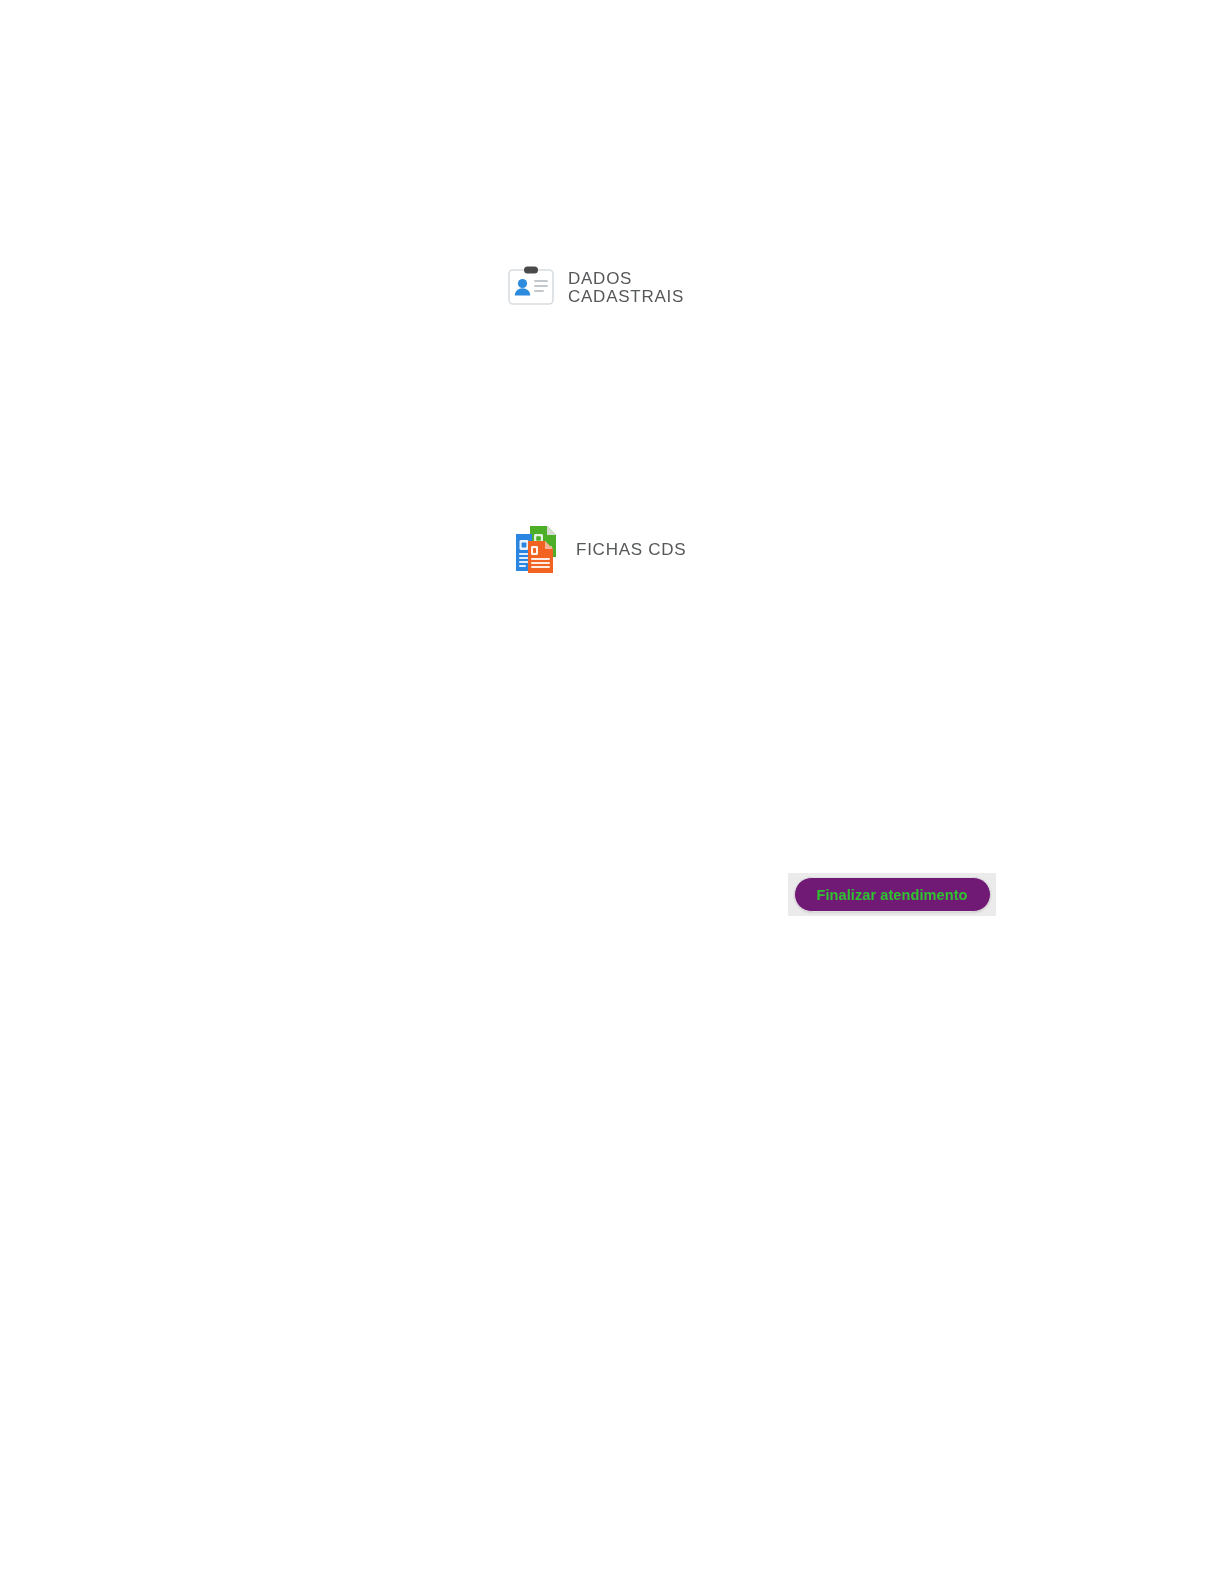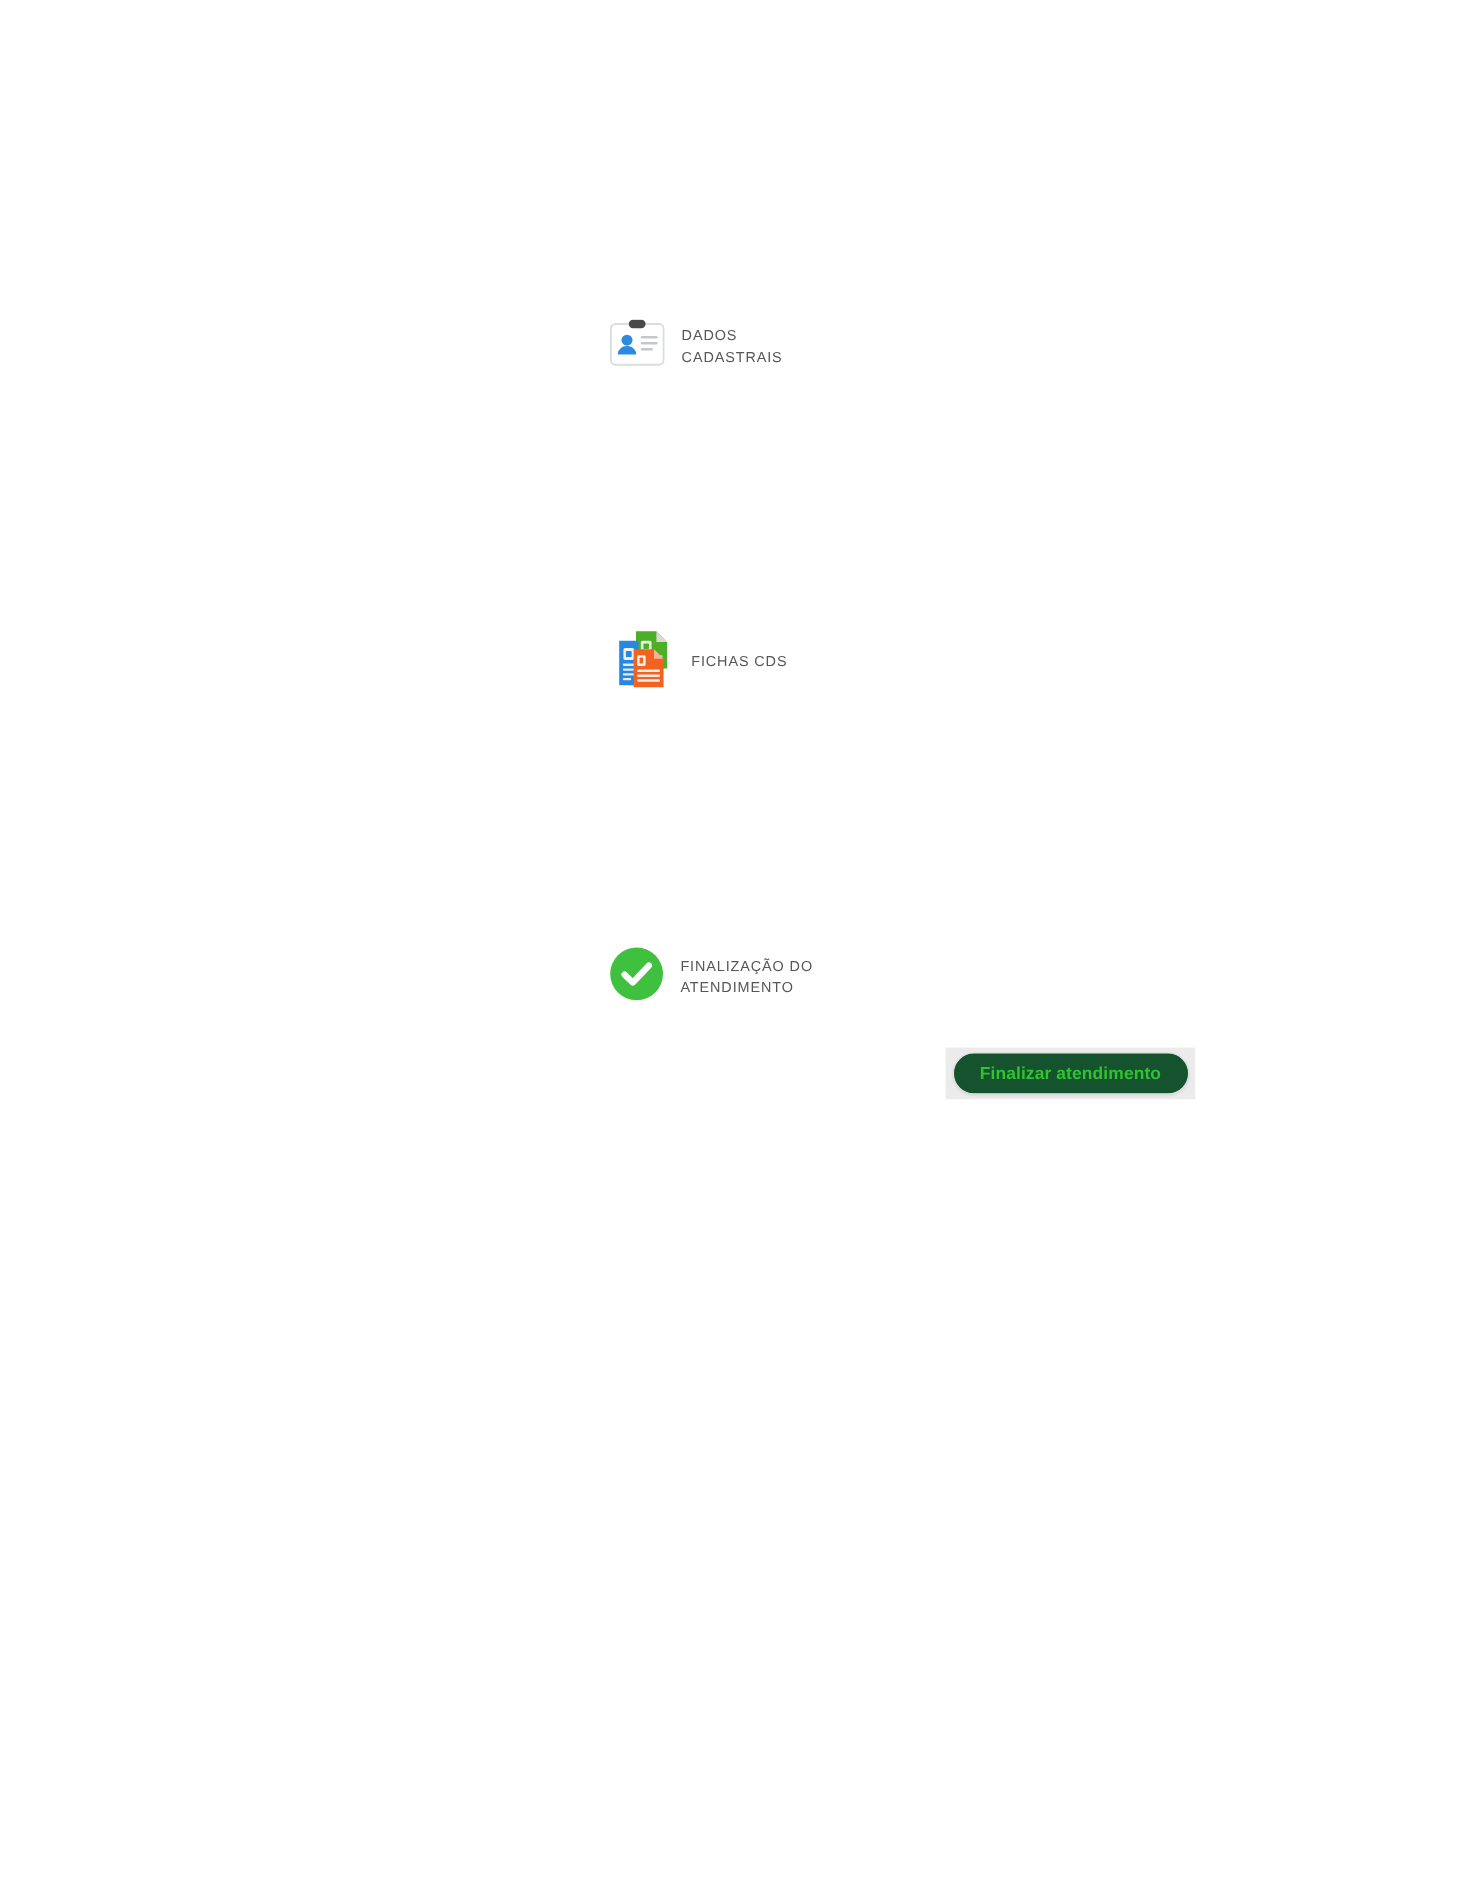--- a/index.html
+++ b/index.html
@@ -29,21 +29,21 @@
   }
 
   .section-icon {
     flex: 0 0 auto;
     display: block;
     position: relative;
   }
 
   .section-label {
     font-family: "Liberation Sans", sans-serif;
-    font-size: 12px;
+    font-size: 17px;
     line-height: 18.5px;
     letter-spacing: 0.75px;
     color: #555759;
     text-transform: uppercase;
     white-space: pre-line;
     font-weight: 400;
   }
 
   
   #row-dados-cadastrais {
@@ -98,21 +98,21 @@
     background: #ebebeb;
     display: flex;
     align-items: center;
     justify-content: center;
   }
 
   .finalize-button {
     width: 197px;
     height: 35px;
     border-radius: 18px;
-    background: #14532d;
+    background: #701a75;
     border: 1px solid #e0e0e0;
     box-shadow: 0 1px 2px rgba(0,0,0,0.10);
     display: flex;
     align-items: center;
     justify-content: center;
     cursor: pointer;
     padding: 0;
     box-sizing: border-box;
   }
 
@@ -176,32 +176,20 @@
         <rect x="20" y="24" width="3" height="5" rx="0.7" fill="#f26322"></rect>
         <rect x="18" y="34" width="19" height="2.1" rx="1" fill="#ffffff" opacity="0.88"></rect>
         <rect x="18" y="38" width="19" height="2.1" rx="1" fill="#ffffff" opacity="0.88"></rect>
         <rect x="18" y="42" width="19" height="2.1" rx="1" fill="#ffffff" opacity="0.88"></rect>
       </svg>
     </span>
 
     <span class="section-label">FICHAS CDS</span>
   </div>
 
-  <div class="section-row" id="row-finalizacao">
-
-    <span class="section-icon">
-      <svg class="check-icon" viewBox="0 0 45 45" xmlns="http://www.w3.org/2000/svg">
-        <circle cx="22.5" cy="22.5" r="22" fill="#3fc03f"></circle>
-        <path d="M12.5 23.2 l6.8 6.6 L32.8 15.6" fill="none" stroke="#ffffff" stroke-width="5.2" stroke-linecap="round" stroke-linejoin="round"></path>
-      </svg>
-    </span>
-
-    <span class="section-label">FINALIZAÇÃO DO
-ATENDIMENTO</span>
-  </div>
 
   <div class="button-panel">
     <button class="finalize-button" type="button">
       <span class="finalize-button-label">Finalizar atendimento</span>
     </button>
   </div>
 
 </div>
 
 </body></html>

